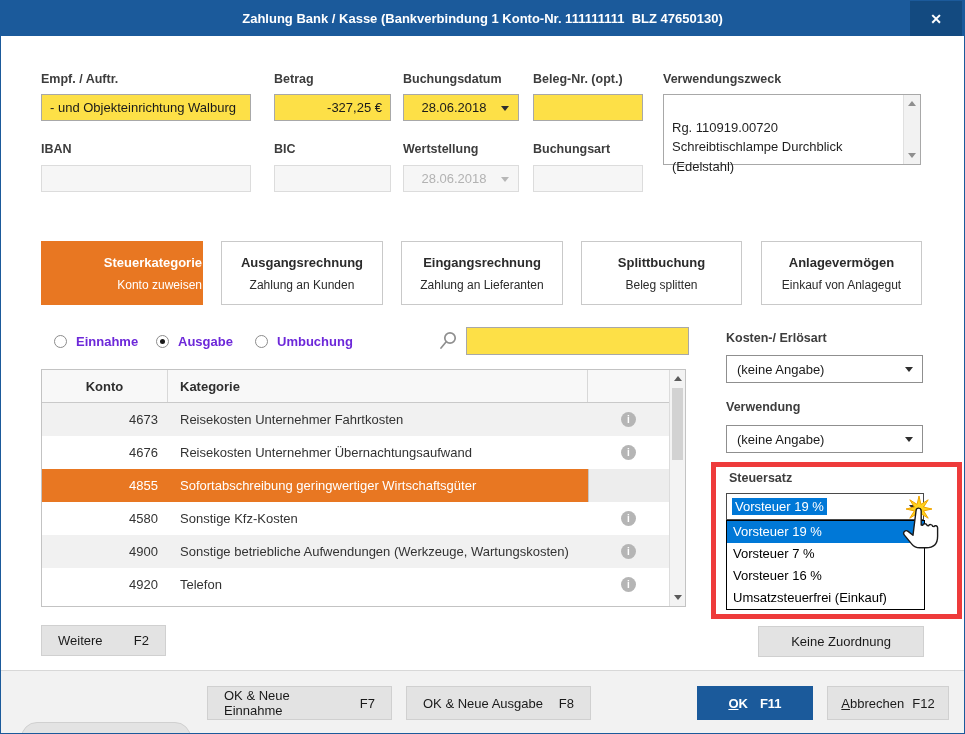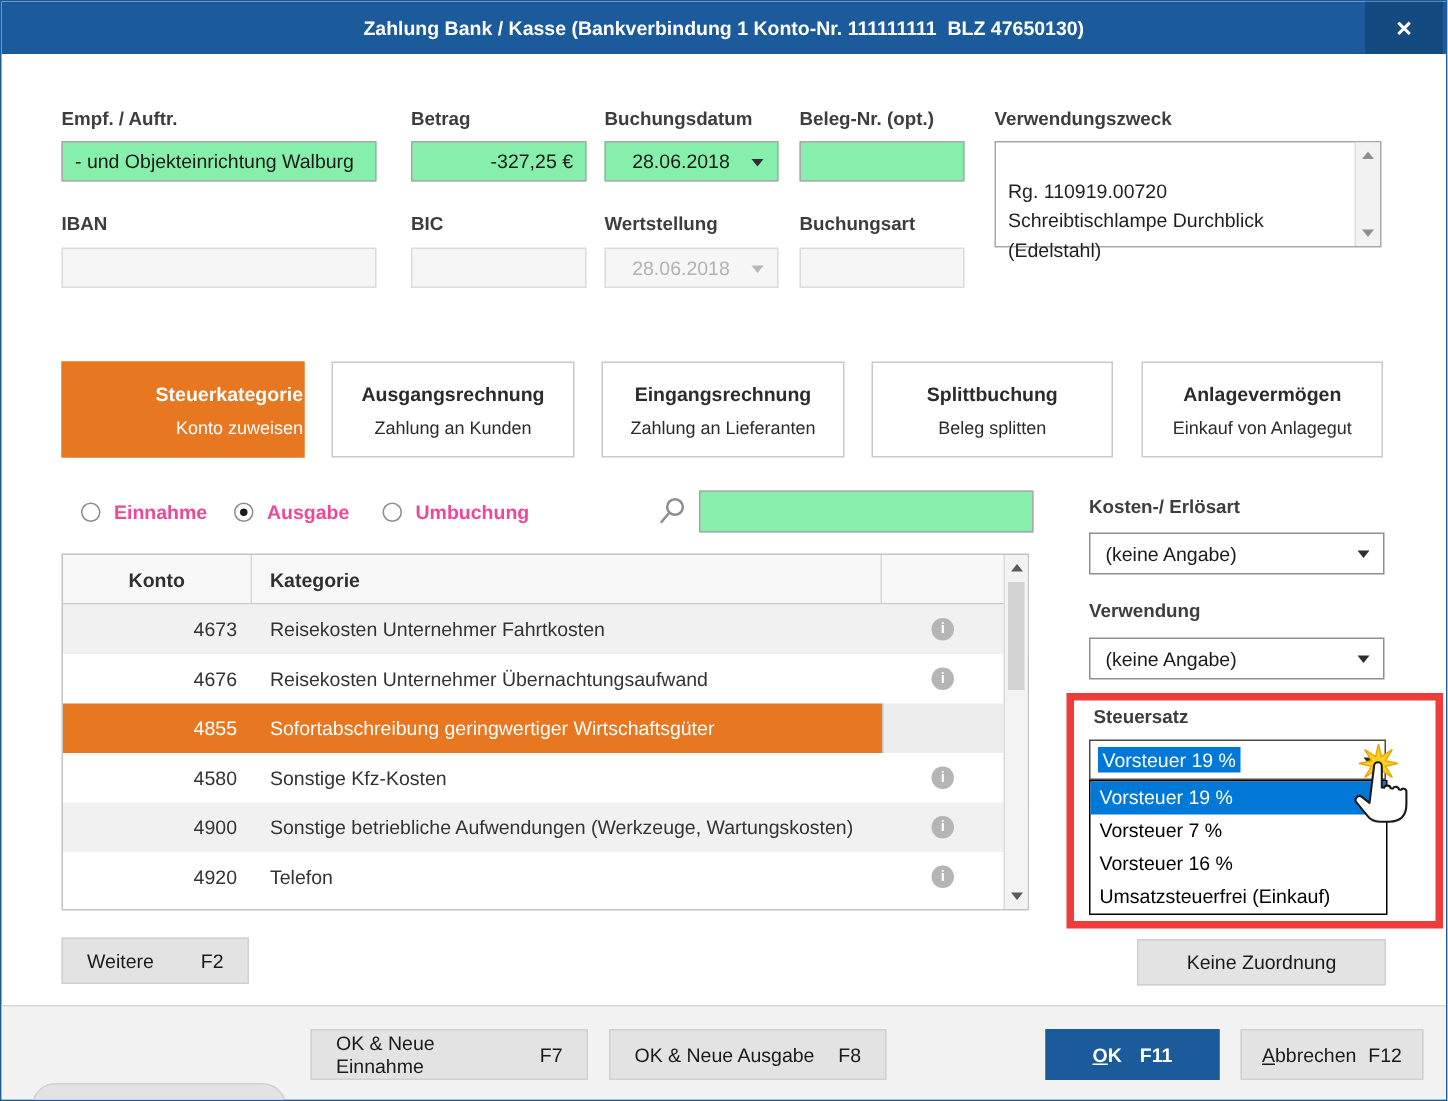--- a/index.html
+++ b/index.html
@@ -7,21 +7,21 @@
   body { font-family: "Liberation Sans", sans-serif; }
   .dialog { position:relative; width:965px; height:734px; background:#ffffff; border:1px solid #1B5A9B; overflow:hidden; }
 
   
   .titlebar { position:absolute; left:0; top:0; width:100%; height:35px; background:#1B5A9B; display:flex; align-items:center; justify-content:center; }
   .titlebar .title { color:#fff; font-size:13px; font-weight:700; white-space:pre; }
   .close-btn { position:absolute; right:2px; top:0; width:52px; height:35px; background:#134A80; color:#fff; display:flex; align-items:center; justify-content:center; font-size:14px; font-weight:700; cursor:pointer; }
 
   
   .lbl { position:absolute; font-size:12.5px; font-weight:600; color:#3d3d3d; white-space:nowrap; }
-  .field { position:absolute; height:27px; background:#86efac; border:1px solid #a8a8a8; font-size:13px; color:#1a1a1a; display:flex; align-items:center; padding:0 8px; }
+  .field { position:absolute; height:27px; background:#fde047; border:1px solid #a8a8a8; font-size:13px; color:#1a1a1a; display:flex; align-items:center; padding:0 8px; }
   .field.right { justify-content:flex-end; }
   .field.center { justify-content:center; }
   .field.disabled { background:#f6f6f6; border-color:#dcdcdc; color:#b2b2b2; }
   .caret { width:0; height:0; border-left:4px solid transparent; border-right:4px solid transparent; border-top:5px solid #2e2e2e; position:absolute; right:9px; top:11px; }
   .caret.gray { border-top-color:#b7b7b7; }
 
   .memo { position:absolute; background:#fff; border:1px solid #a8a8a8; font-size:13px; color:#1f1f1f; line-height:1.5; padding:3px 22px 3px 8px; white-space:pre-line; }
   .vscroll { position:absolute; right:0; top:0; bottom:0; width:17px; background:#f2f2f2; border-left:1px solid #e0e0e0; }
   .tri-up, .tri-dn { position:absolute; left:4px; width:0; height:0; border-left:4px solid transparent; border-right:4px solid transparent; }
   .tri-up { top:6px; border-bottom:5px solid #8f8f8f; }
@@ -30,21 +30,21 @@
   
   .tab { position:absolute; top:240px; height:64px; background:#fff; border:1px solid #c9c9c9; display:flex; flex-direction:column; align-items:center; justify-content:center; gap:8px; cursor:pointer; }
   .tab .t1 { font-size:13px; font-weight:700; color:#2b2b2b; }
   .tab .t2 { font-size:12px; color:#2b2b2b; }
   .tab.active { background:#E87722; border-color:#E87722; }
   .tab.active .t1, .tab.active .t2 { color:#fff; }
 
   
   .radio { position:absolute; width:13px; height:13px; border-radius:50%; border:1px solid #8c8c8c; background:#fff; }
   .radio.sel::after { content:''; position:absolute; left:2.5px; top:2.5px; width:5px; height:5px; border-radius:50%; background:#1a1a1a; }
-  .radio-lbl { position:absolute; font-size:13px; font-weight:600; color:#ec4899; }
+  .radio-lbl { position:absolute; font-size:13px; font-weight:600; color:#6d28d9; }
 
   
   .cat-table { position:absolute; left:40px; top:368px; width:645px; height:238px; border:1px solid #c3c3c3; background:#fff; }
   .thead { display:flex; height:33px; background:#f8f8f8; border-bottom:1px solid #c9c9c9; align-items:center; font-size:13px; font-weight:600; color:#2f2f2f; }
   .c-konto { width:126px; text-align:center; }
   .c-kat { width:420px; padding-left:12px; }
   .thead .c-konto, .thead .c-kat { border-right:1px solid #d8d8d8; height:100%; display:flex; align-items:center; }
   .thead .c-konto { justify-content:center; }
   .c-info { width:81px; display:flex; align-items:center; justify-content:center; }
   .trow { display:flex; height:33px; align-items:center; font-size:13px; color:#333; cursor:pointer; }

